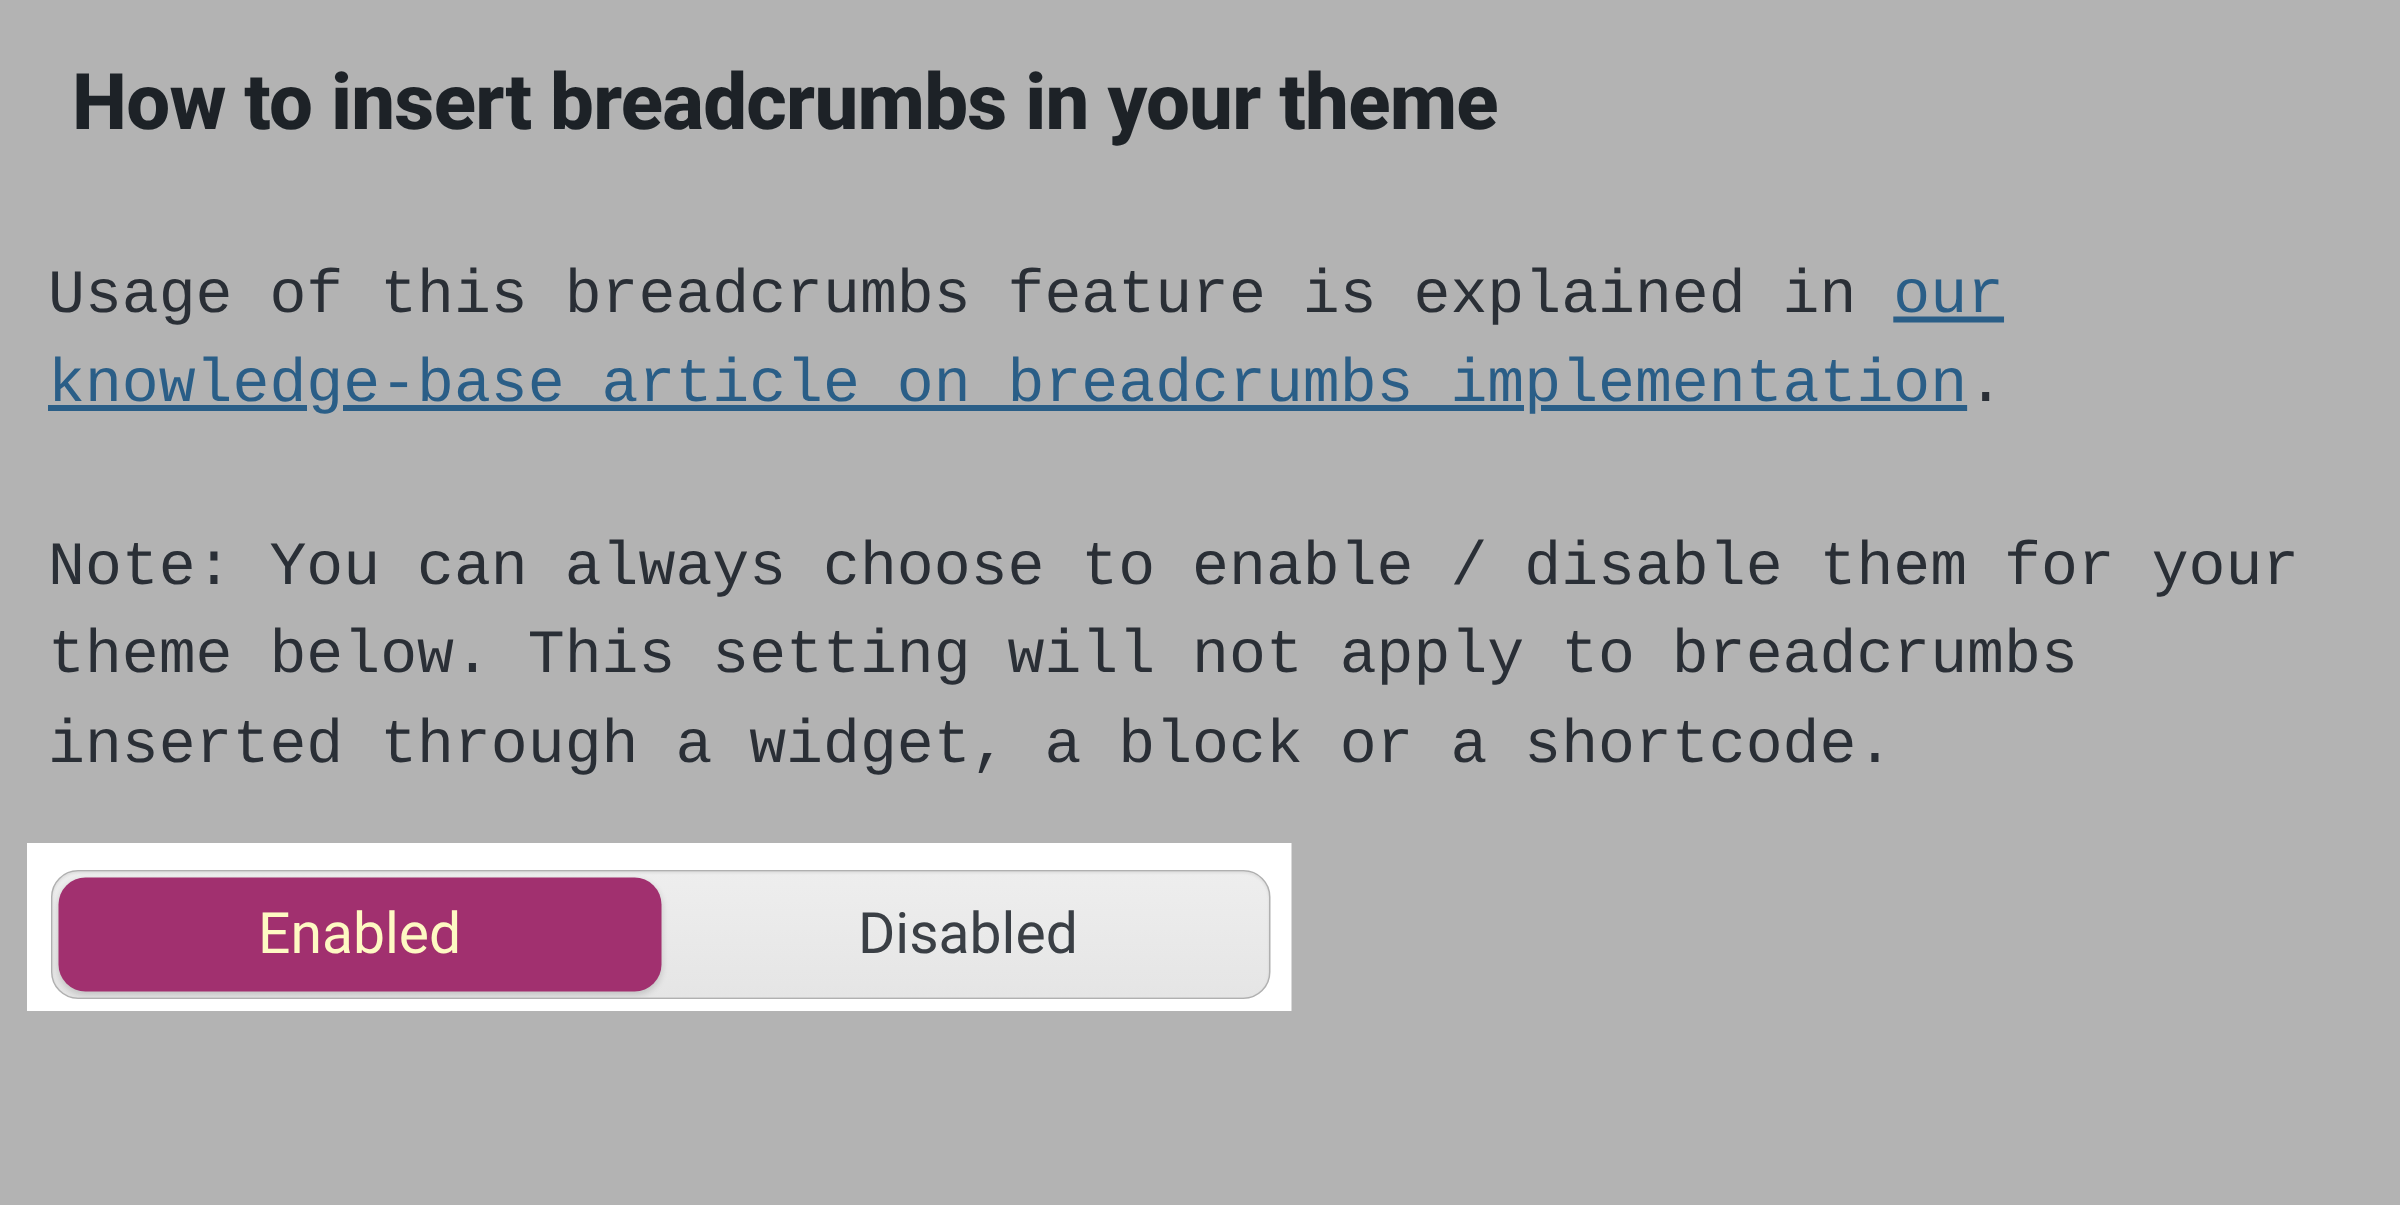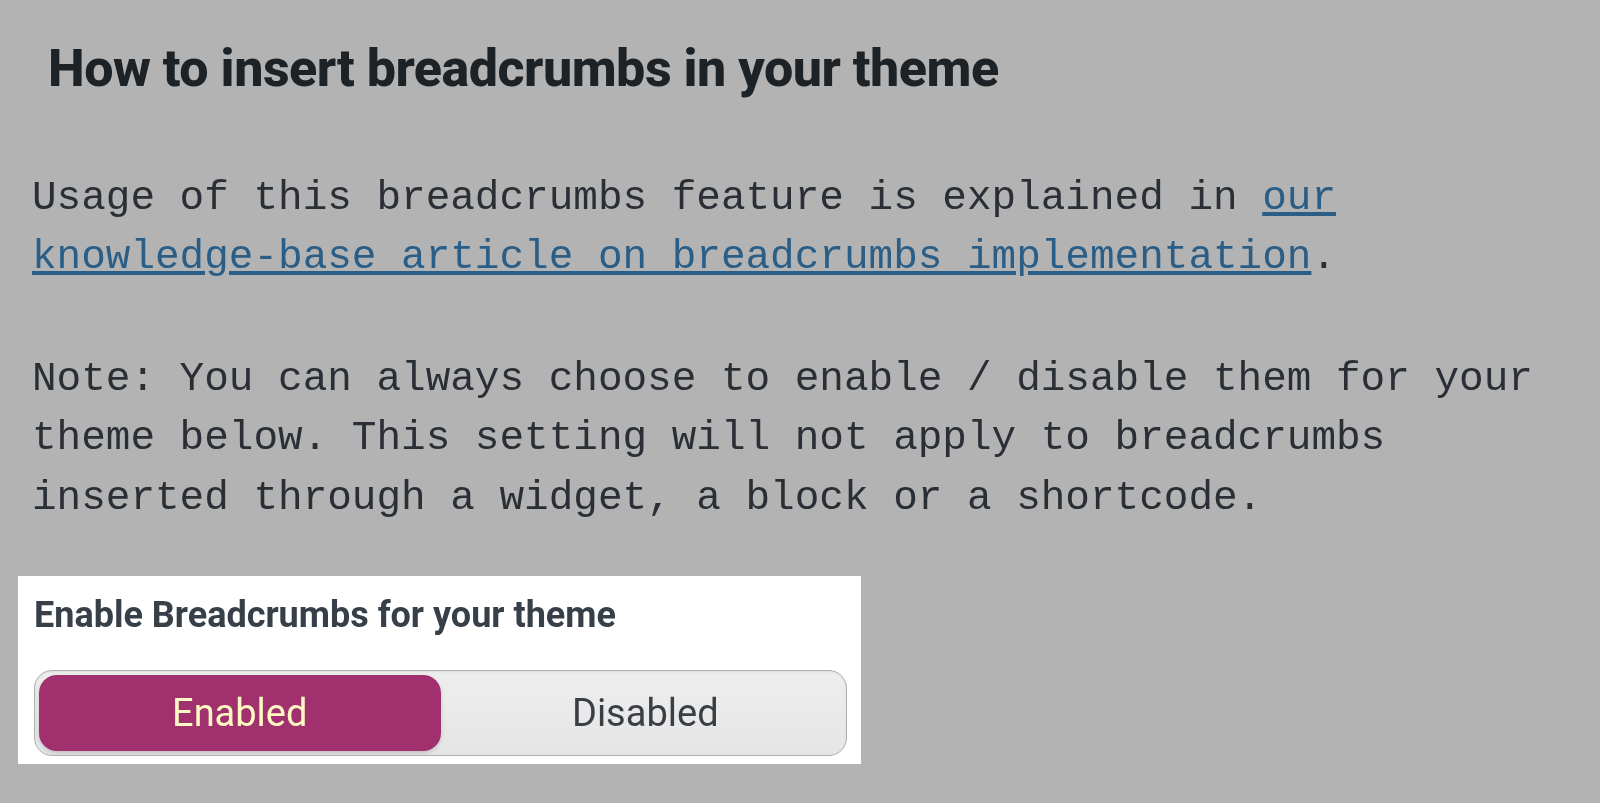--- a/index.html
+++ b/index.html
@@ -25,21 +25,21 @@
     color: #1d2227;
   }
   .para {
     font-size: 41px;
     line-height: 1.45;
     margin: 0 0 62px 0;
     color: #2a2f36;
     font-family: Liberation Mono, monospace;
   }
   .para-second {
-    margin-bottom: 48px;
+    margin-bottom: 34px;
   }
   a.kb-link {
     color: #2a5e87;
     text-decoration: underline;
   }
 
   .card {
     background: #ffffff;
     width: 843px;
     margin-left: -14px;
@@ -88,19 +88,18 @@
 <div class="page">
   <h1 class="heading">How to insert breadcrumbs in your theme</h1>
 
   <p class="para">
     <span>Usage of this breadcrumbs feature is explained in </span><a href="#" class="kb-link">our knowledge-base article on breadcrumbs implementation</a><span>.</span>
   </p>
 
   <p class="para para-second">Note: You can always choose to enable / disable them for your theme below. This setting will not apply to breadcrumbs inserted through a widget, a block or a shortcode.</p>
 
   <div class="card">
-    <div class="card-title">Enable Breadcrumbs for your theme</div>
     <div class="toggle-wrap">
       <div class="toggle-btn active">Enabled</div>
       <div class="toggle-btn inactive">Disabled</div>
     </div>
   </div>
 </div>
 
 </body></html>

